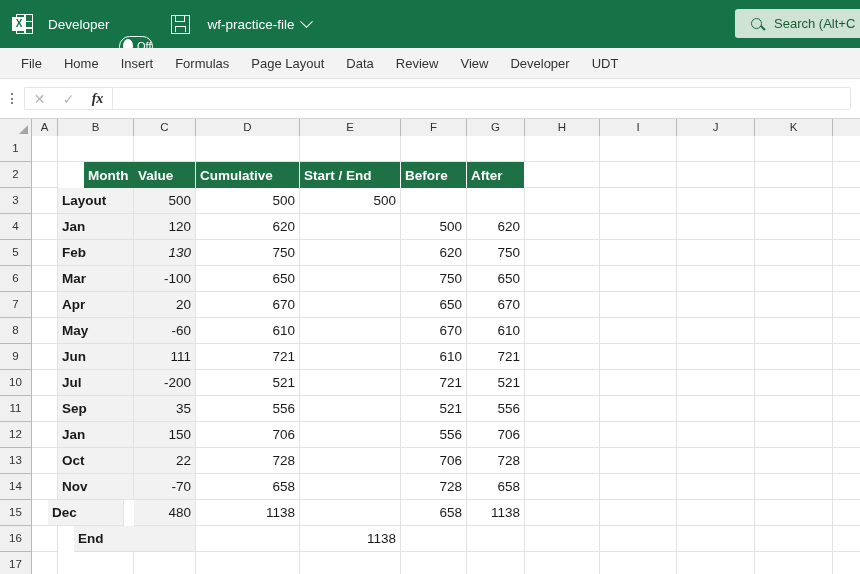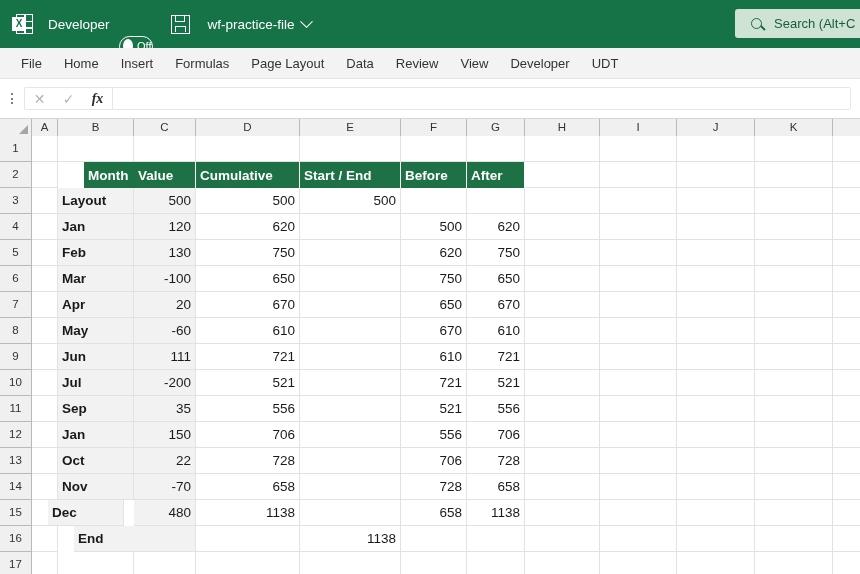--- a/index.html
+++ b/index.html
@@ -329,21 +329,21 @@
         <div class="cell num" style="left: 435px; width: 58px;">620</div>
         <div class="cell" style="left: 493px; width: 75px;"></div>
         <div class="cell" style="left: 568px; width: 77px;"></div>
         <div class="cell" style="left: 645px; width: 78px;"></div>
         <div class="cell" style="left: 723px; width: 78px;"></div>
         <div class="cell" style="left: 801px; width: 60px;"></div>
       </div>
       <div class="grid-row" style="height: 26px;">
         <div class="cell" style="left: 0px; width: 26px;"></div>
         <div class="cell shade txt bold" style="left: 26px; width: 76px;">Feb</div>
-        <div class="cell shade num" style="left: 102px; width: 62px;">130</div>
+        <div class="cell shade num" style="left: 102px; width: 62px; font-style: italic;">130</div>
         <div class="cell num" style="left: 164px; width: 104px;">750</div>
         <div class="cell num" style="left: 268px; width: 101px;"></div>
         <div class="cell num" style="left: 369px; width: 66px;">620</div>
         <div class="cell num" style="left: 435px; width: 58px;">750</div>
         <div class="cell" style="left: 493px; width: 75px;"></div>
         <div class="cell" style="left: 568px; width: 77px;"></div>
         <div class="cell" style="left: 645px; width: 78px;"></div>
         <div class="cell" style="left: 723px; width: 78px;"></div>
         <div class="cell" style="left: 801px; width: 60px;"></div>
       </div>

